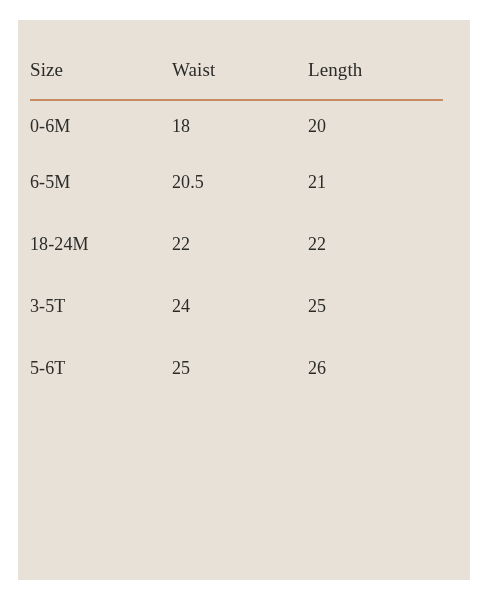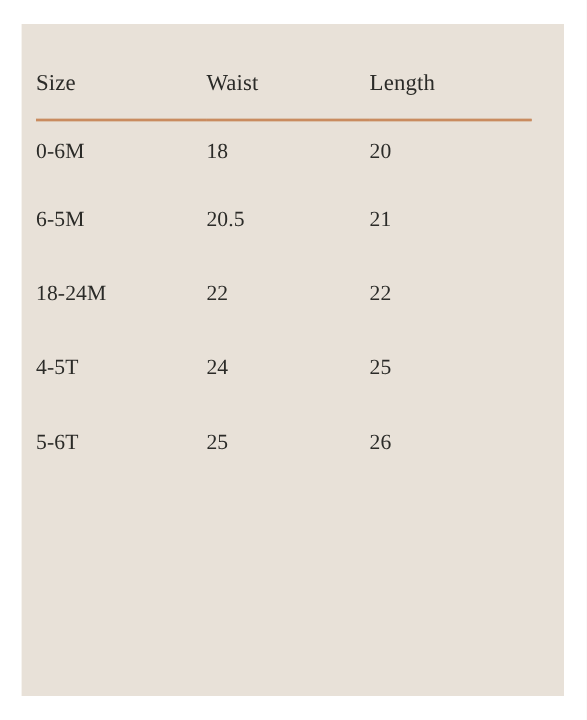--- a/index.html
+++ b/index.html
@@ -97,21 +97,21 @@
         <td>6-5M</td>
         <td>20.5</td>
         <td>21</td>
       </tr>
       <tr>
         <td>18-24M</td>
         <td>22</td>
         <td>22</td>
       </tr>
       <tr>
-        <td>4-5T</td>
+        <td>3-5T</td>
         <td>24</td>
         <td>25</td>
       </tr>
       <tr>
         <td>5-6T</td>
         <td>25</td>
         <td>26</td>
       </tr>
     </tbody>
   </table>

